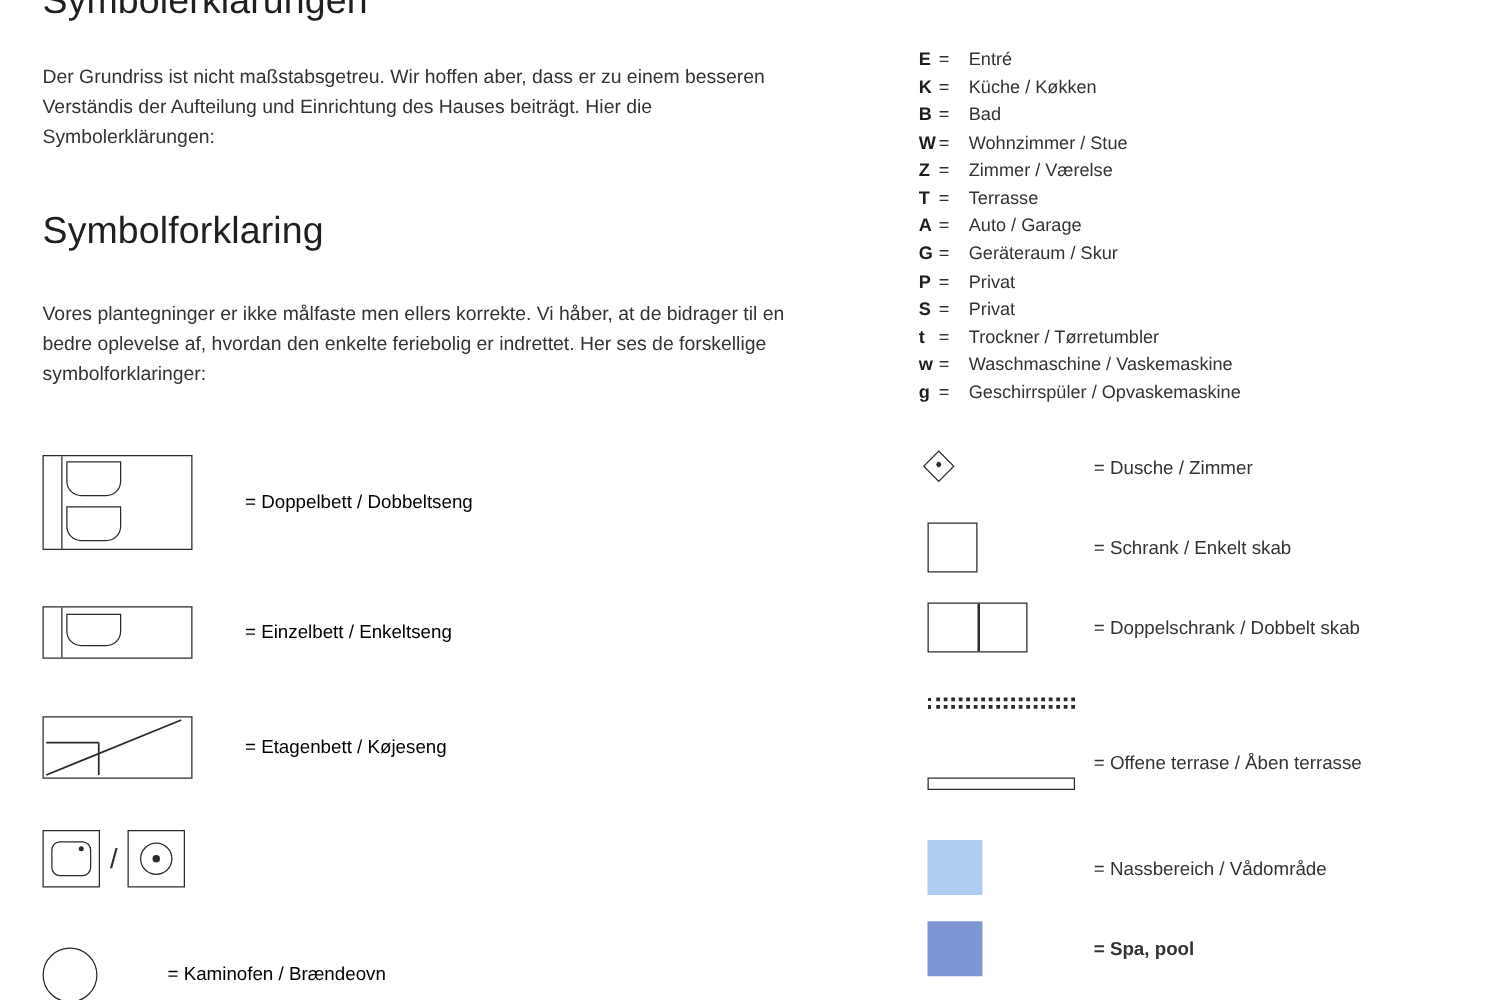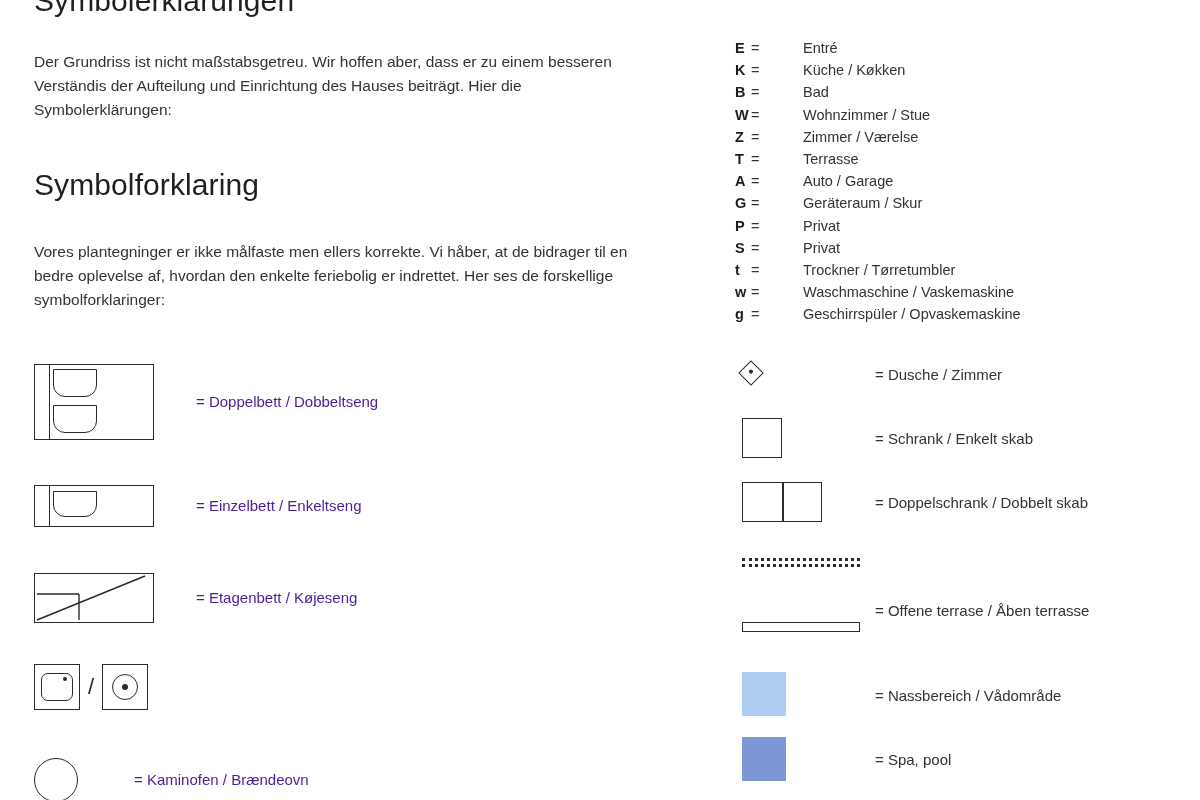--- a/index.html
+++ b/index.html
@@ -71,21 +71,21 @@
     left: 34px;
     display: flex;
     align-items: center;
   }
   .sym-figure {
     position: relative;
     flex: none;
   }
   .sym-label {
     font-size: 15px;
-    color: #4c1d95;
+    color: #000000;
     white-space: nowrap;
     line-height: 20px;
   }
 
   
   .bed-double {
     width: 120px;
     height: 76px;
     border: 1.6px solid #2b2b2b;
     box-sizing: border-box;
@@ -216,21 +216,20 @@
     font-weight: bold;
     color: #1d1d1d;
     flex: none;
   }
   .abbr-eq {
     width: 24px;
     flex: none;
   }
   .abbr-val {
     white-space: nowrap;
-    margin-left: 28px;
   }
   .rsym-fig {
     position: absolute;
     left: 742px;
     display: flex;
     align-items: center;
   }
   .rsym-label {
     position: absolute;
     left: 875px;
@@ -456,15 +455,15 @@
   </div>
 
   <div class="rsym-fig" style="top:672px;">
     <div class="swatch" style="background: rgb(174, 205, 240);"></div>
   </div>
   <div class="rsym-label" style="top:687px;">= Nassbereich / Vådområde</div>
 
   <div class="rsym-fig" style="top:737px;">
     <div class="swatch" style="background: rgb(126, 150, 212);"></div>
   </div>
-  <div class="rsym-label" style="top:751px;">= Spa, pool</div>
+  <div class="rsym-label" style="top:751px;font-weight:bold;">= Spa, pool</div>
 
 </div>
 
 </body></html>

